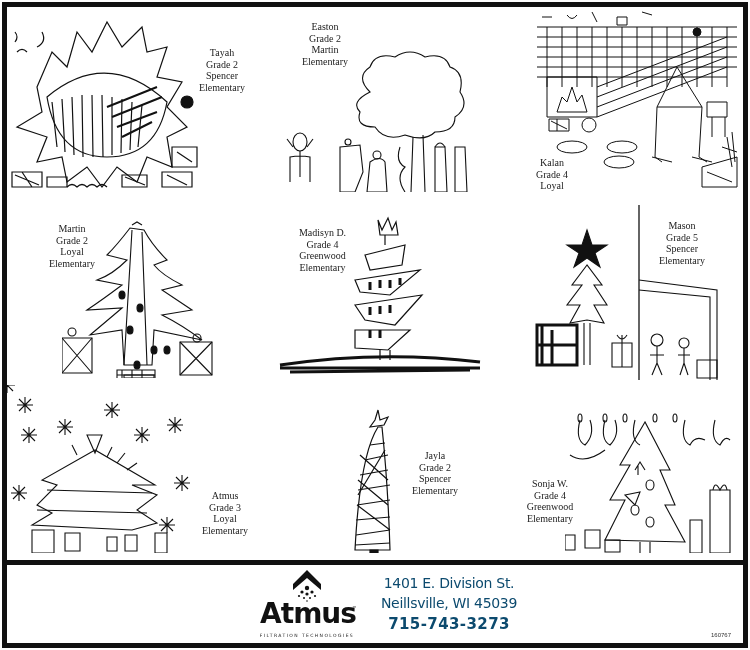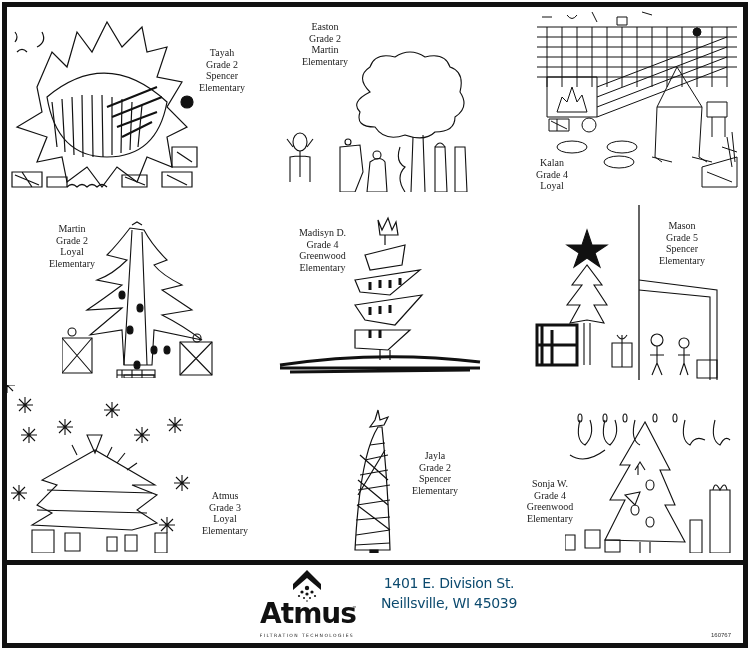--- a/index.html
+++ b/index.html
@@ -318,15 +318,16 @@
         <circle cx="18" cy="31" r="0.8" fill="#111"></circle>
       </svg>
     </div>
     <div class="wordmark">Atmus</div>
     <div class="tm">™</div>
     <div class="tagline">FILTRATION TECHNOLOGIES</div>
   </div>
   <div class="address">
     <span class="line">1401 E. Division St.</span>
     <span class="line">Neillsville, WI 45039</span>
+    <span class="phone">715-743-3273</span>
   </div>
   <div class="adcode">160767</div>
 </div>
 
 </body></html>

